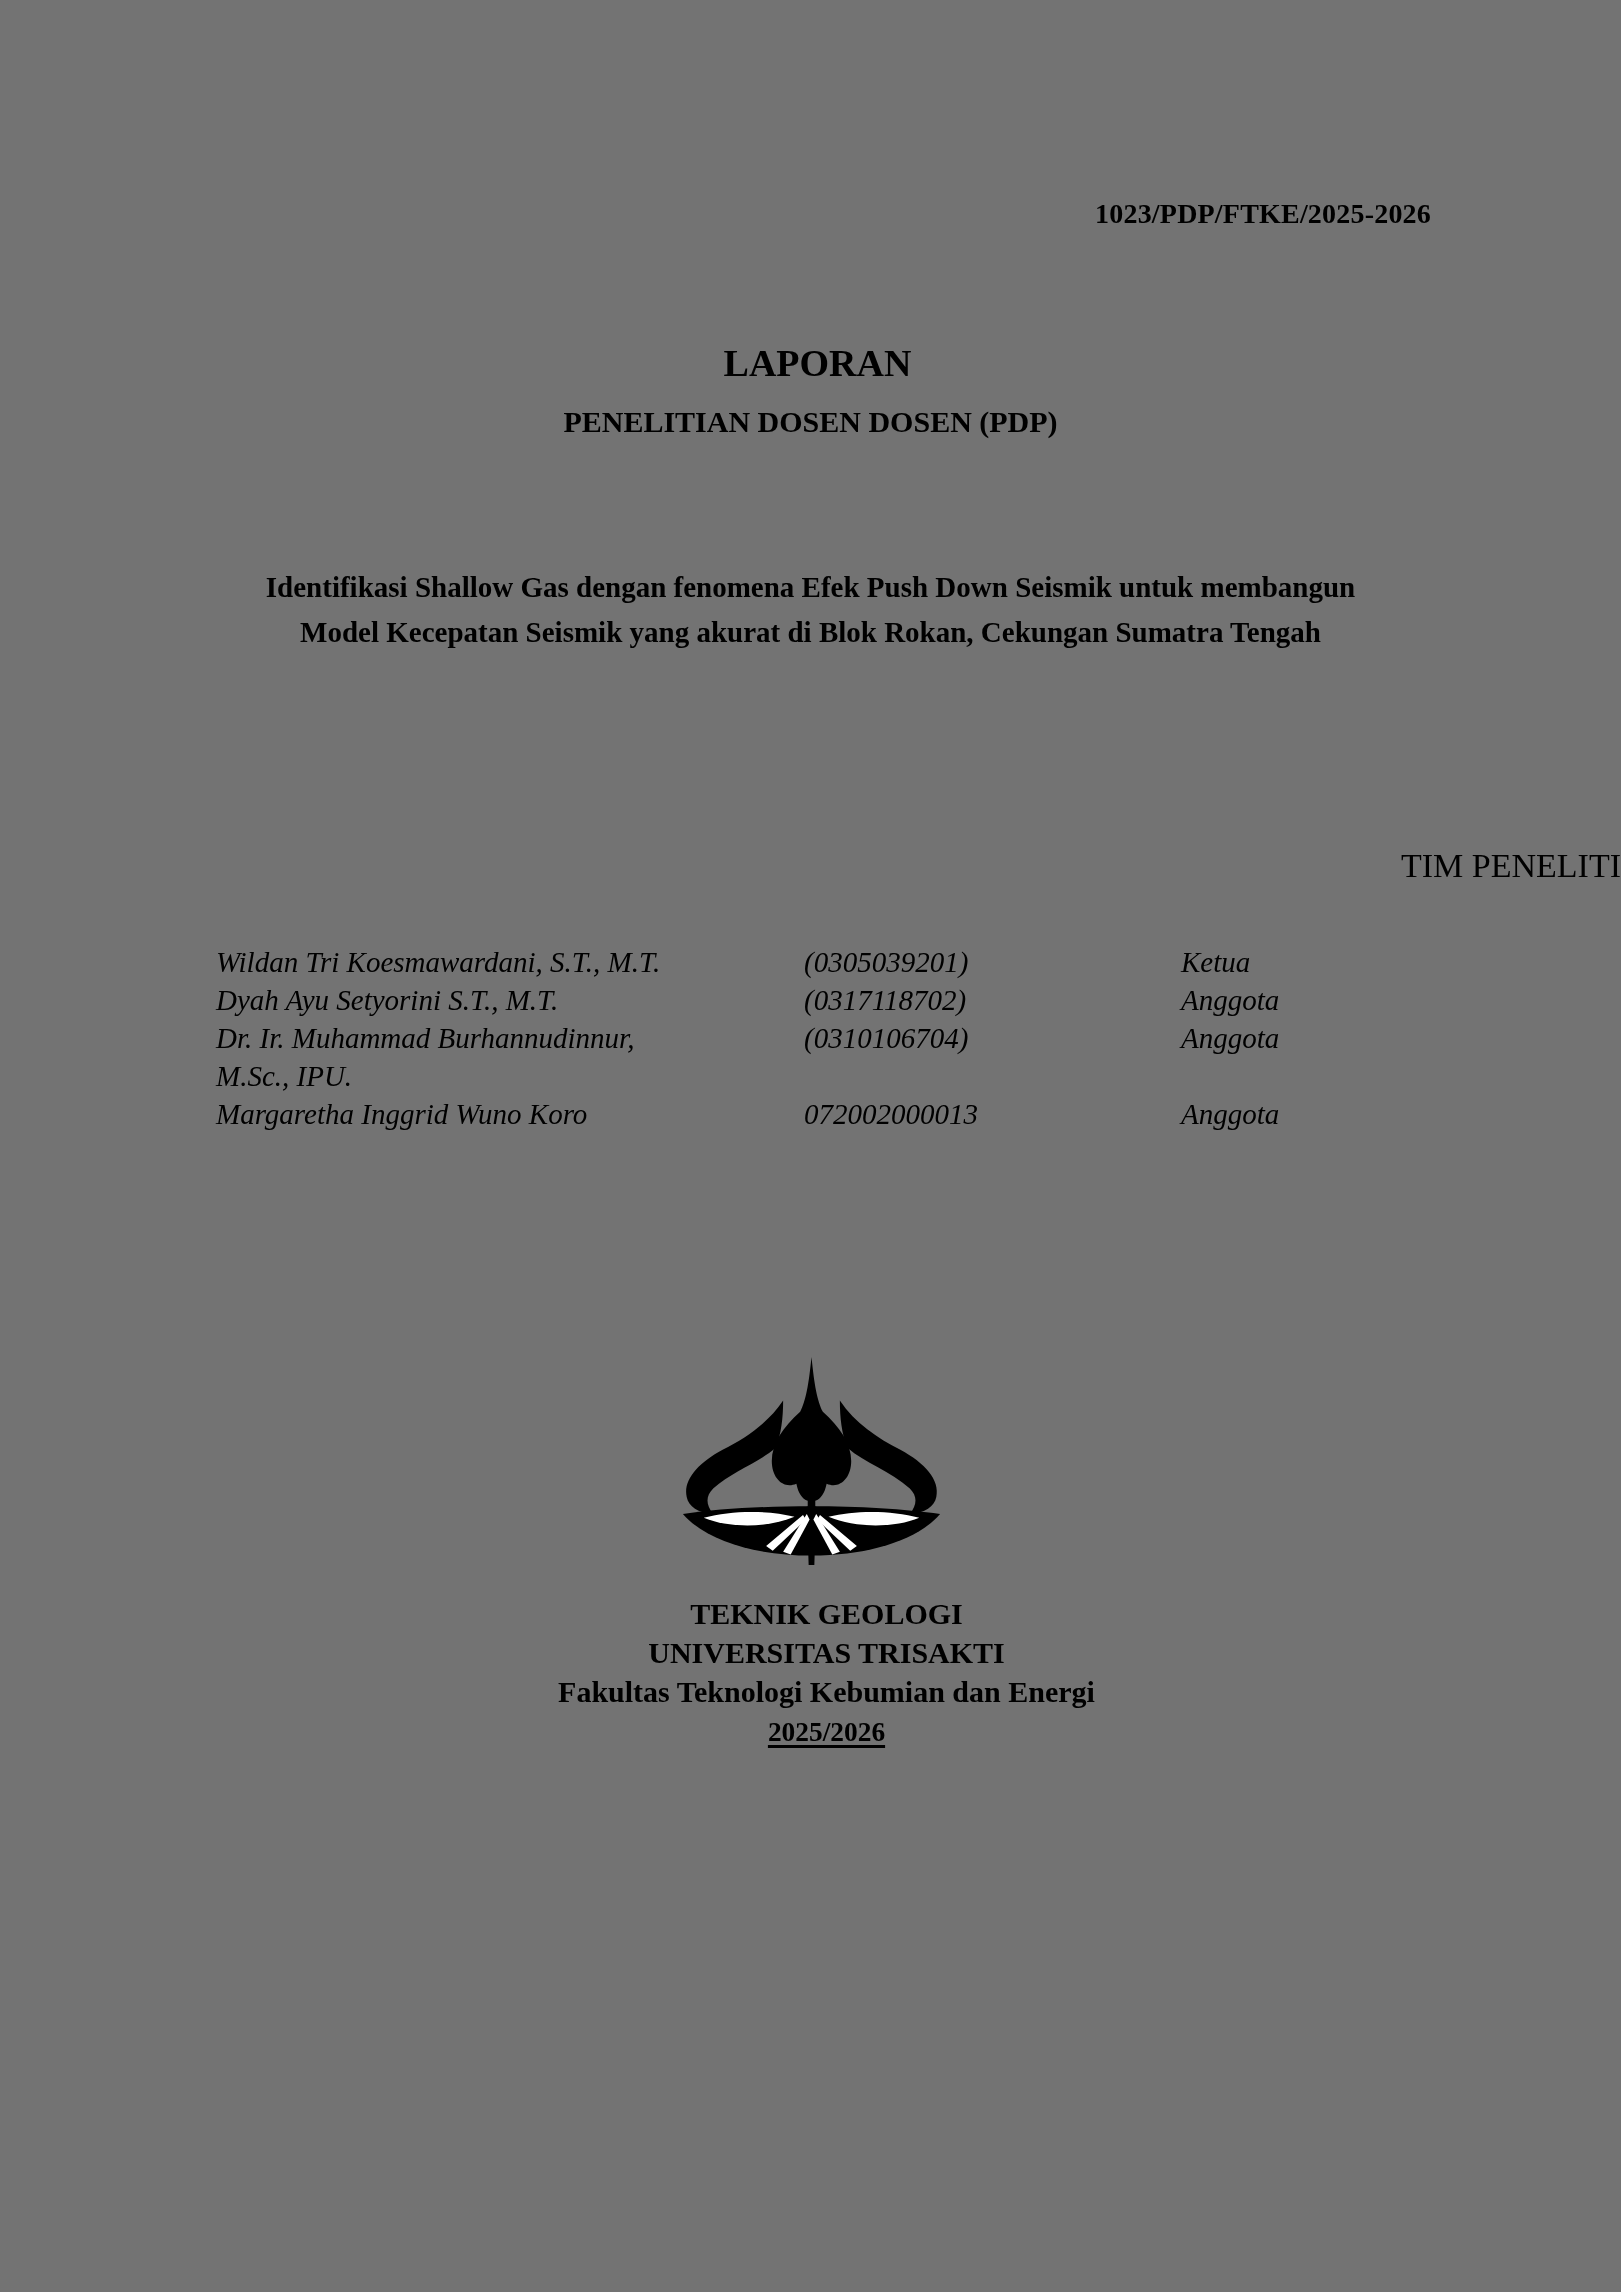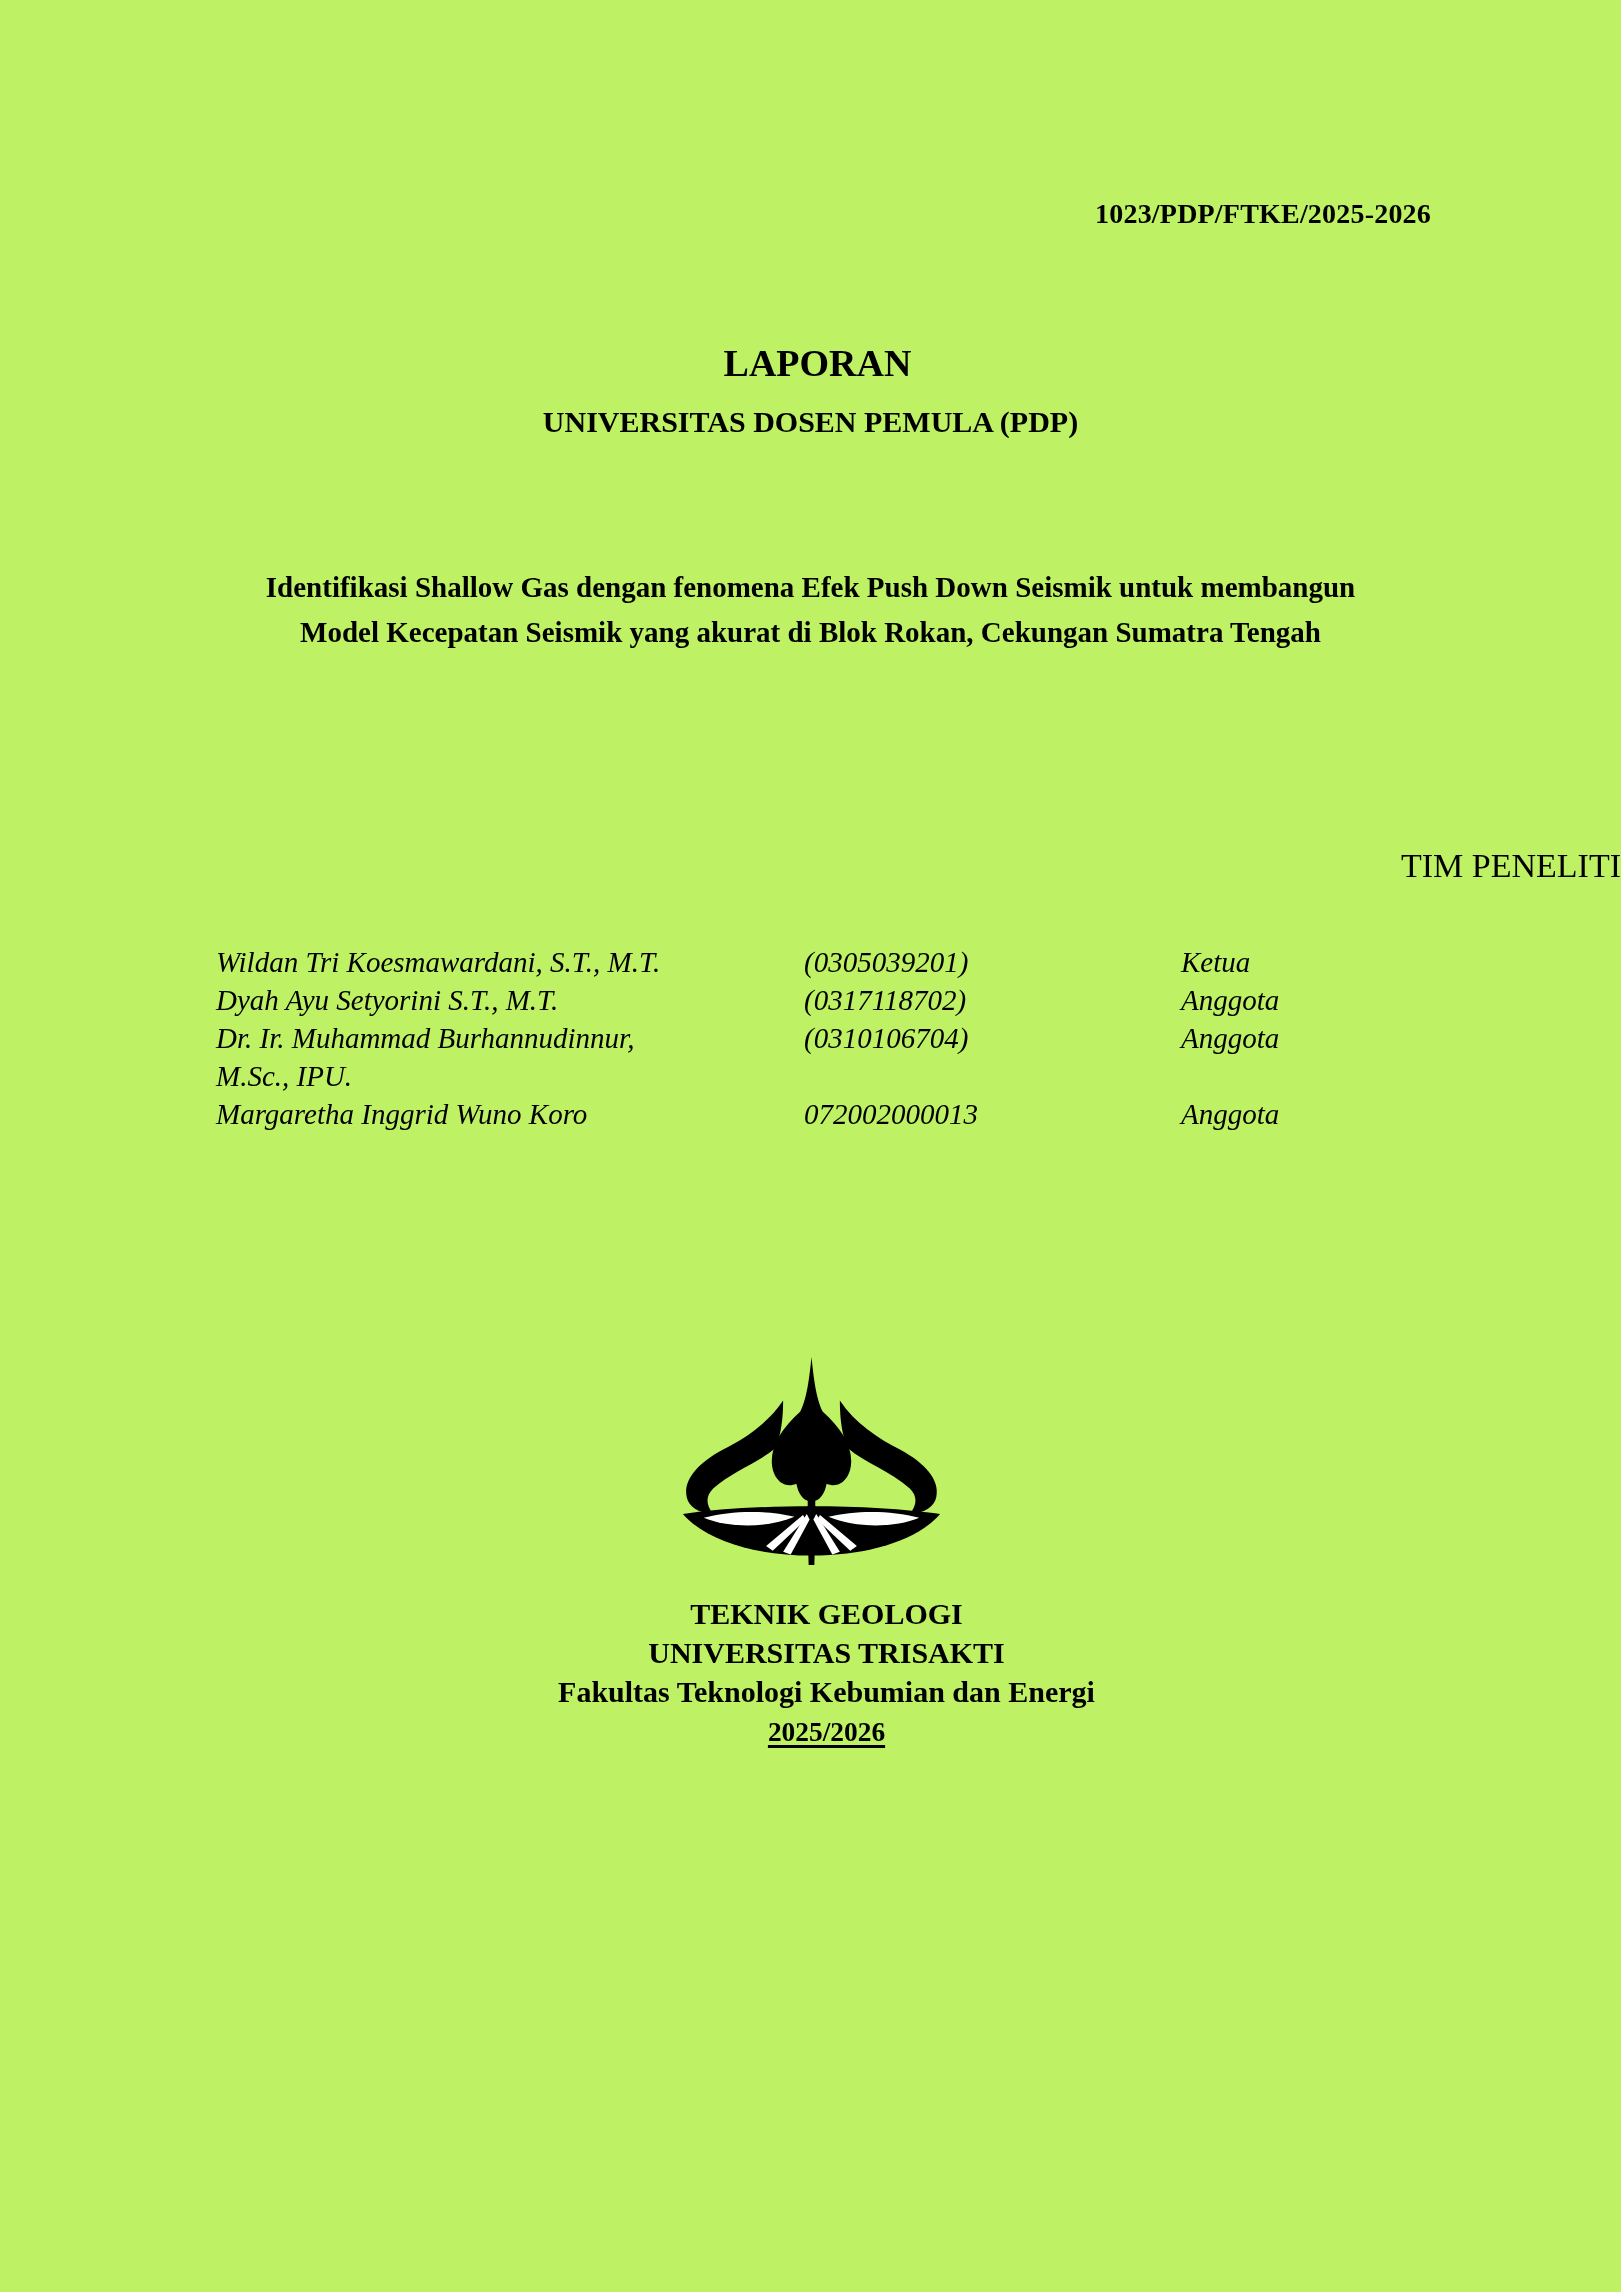--- a/index.html
+++ b/index.html
@@ -8,21 +8,21 @@
     width: 1621px;
     height: 2293px;
     position: relative;
     font-family: "Liberation Serif", "DejaVu Serif", serif;
     color: #000000;
     overflow: hidden;
   }
   .page {
     position: absolute;
     inset: 0;
-    background: #bef264;
+    background: #737373;
   }
   .doc-number {
     position: absolute;
     top: 198px;
     right: 190px;
     font-size: 28px;
     font-weight: bold;
     letter-spacing: 0.2px;
     white-space: nowrap;
   }
@@ -109,21 +109,21 @@
 </style>
 </head>
 <body>
 
 <div class="page">
 
   <div class="doc-number">1023/PDP/FTKE/2025-2026</div>
 
   <div class="report-type-line1">LAPORAN</div>
 
-  <div class="report-type-line2">UNIVERSITAS DOSEN PEMULA (PDP)</div>
+  <div class="report-type-line2">PENELITIAN DOSEN DOSEN (PDP)</div>
 
   <div class="report-title">Identifikasi Shallow Gas dengan fenomena Efek Push Down Seismik untuk membangun
 Model Kecepatan Seismik yang akurat di Blok Rokan, Cekungan Sumatra Tengah</div>
 
   <div class="team-heading">TIM PENELITI</div>
 
   <table class="team-table">
     <tbody>
       <tr>
         <td class="col-name">Wildan Tri Koesmawardani, S.T., M.T.</td>

